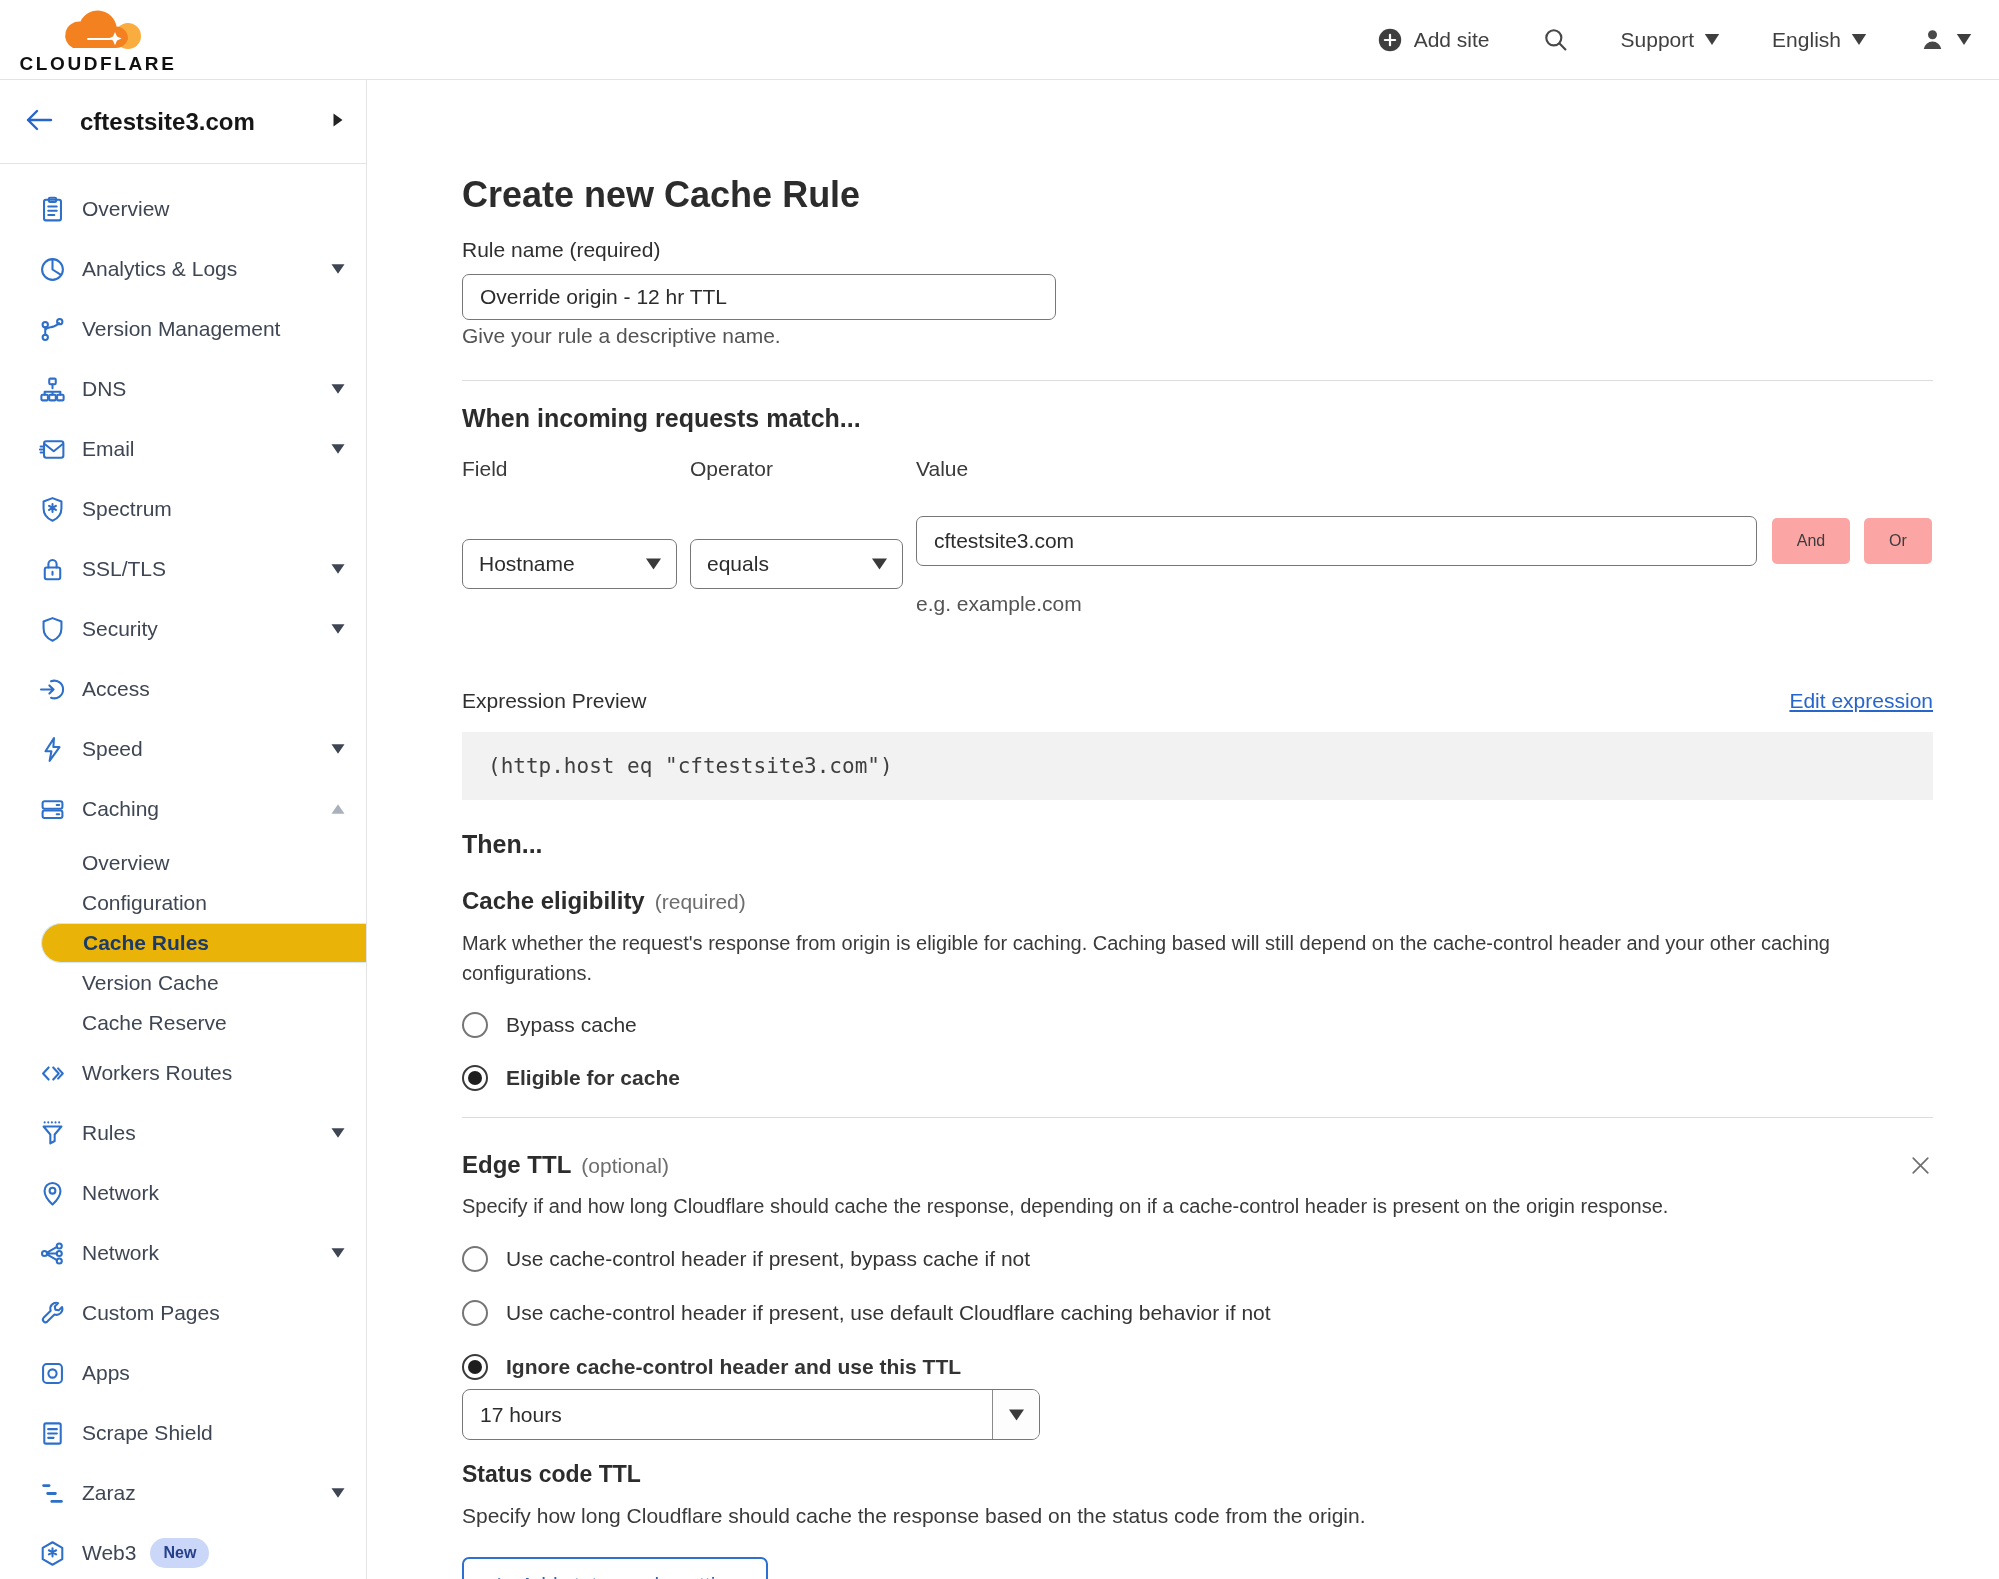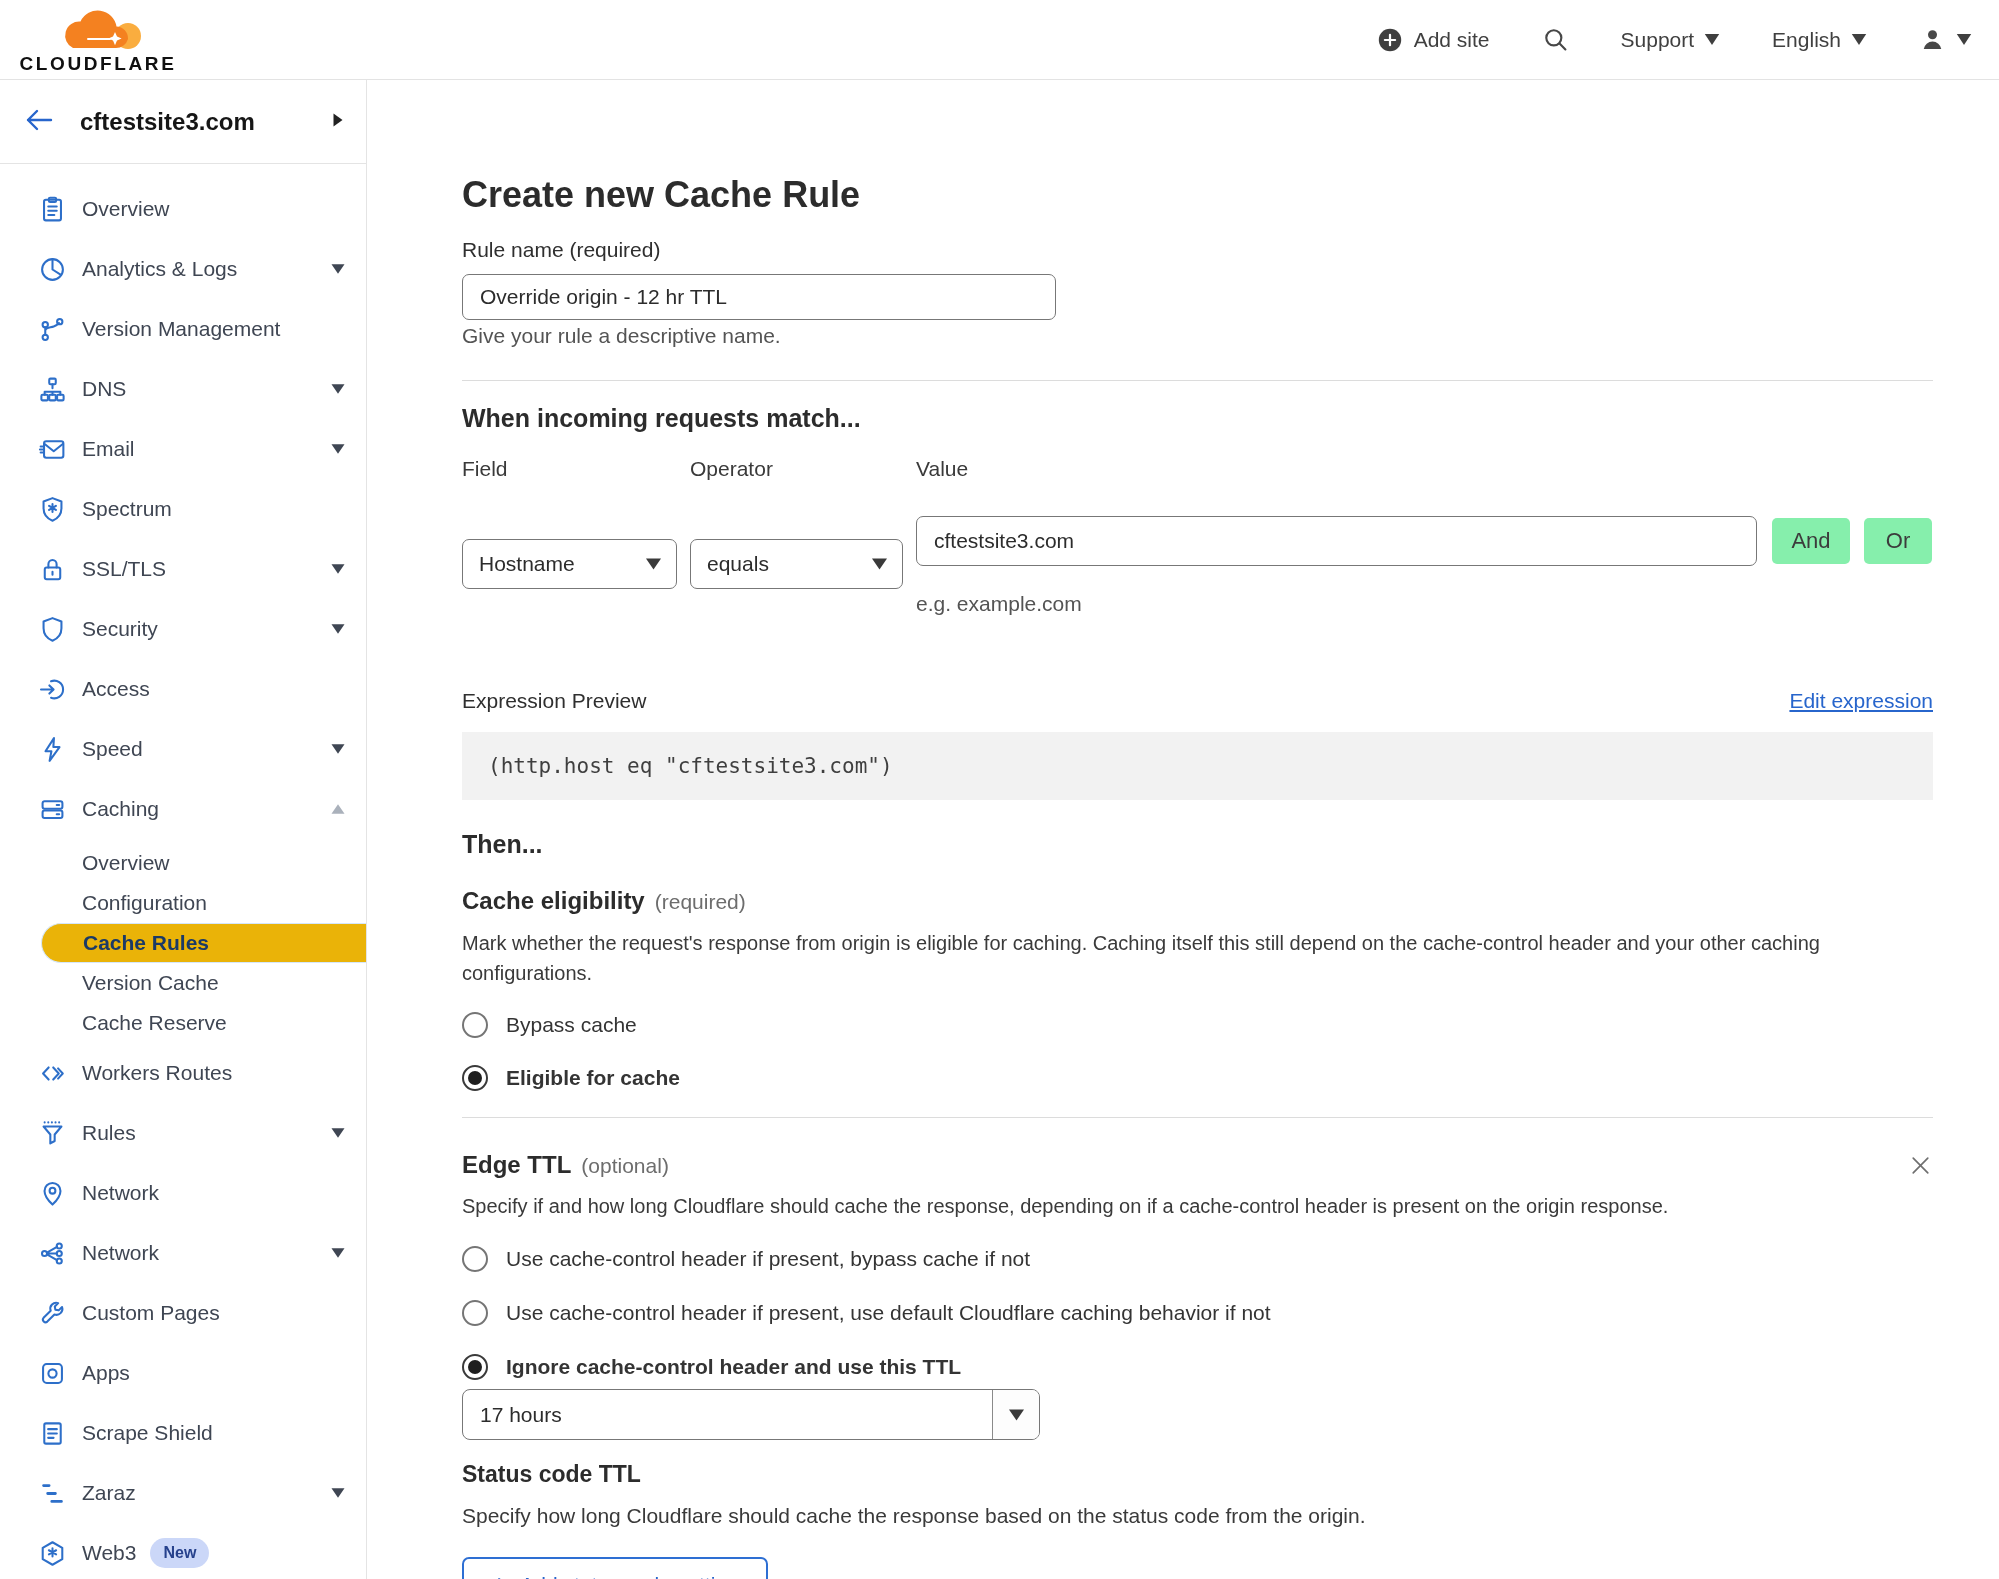--- a/index.html
+++ b/index.html
@@ -51,21 +51,21 @@
   .col-f{width:228px;}.col-o{width:226px;}
   .match-row{margin-top:10px;display:flex;align-items:center;}
   .select{position:relative;height:50px;border:1px solid #777;border-radius:7px;display:flex;
           align-items:center;padding:0 46px 0 16px;font-size:21px;color:#2c2c2c;
           box-sizing:border-box;background:#fff;cursor:pointer;margin-top:47px;}
   .select .caret{position:absolute;right:14px;display:flex;}
   .sel-field{width:215px;margin-right:13px;}
   .sel-op{width:213px;margin-right:13px;}
   .value-input{width:841px;height:50px;border:1px solid #777;border-radius:7px;padding:0 17px;
                font-size:21px;color:#2c2c2c;box-sizing:border-box;font-family:inherit;margin-right:15px;}
-  .btn-gray{height:46px;background:#86efac;border:none;border-radius:5px;font-size:22px;
+  .btn-gray{height:46px;background:#fca5a5;border:none;border-radius:5px;font-size:16px;
             color:#3c3c3c;font-family:inherit;cursor:pointer;}
   .and{width:78px;margin-right:14px;}.or{width:68px;}
   .hint{margin-top:2px;margin-left:454px;font-size:21px;line-height:26px;color:#545454;}
   .expr-row{margin-top:71px;display:flex;justify-content:space-between;align-items:baseline;
             font-size:21px;line-height:26px;color:#2f2f2f;}
   .link{color:#2765cc;text-decoration:underline;cursor:pointer;}
   .code{margin-top:18px;height:68px;background:#f2f2f2;display:flex;align-items:center;padding:0 26px;
         font-family:"DejaVu Sans Mono","Liberation Mono",monospace;font-size:21px;color:#3f3f3f;box-sizing:border-box;}
   .then{margin-top:29px;}
   .blk-head{margin-top:26px;font-size:24px;line-height:30px;font-weight:700;color:#2c2c2c;
@@ -479,21 +479,21 @@
           <span class="link">Edit expression</span>
         </div>
         <div class="code">(http.host eq "cftestsite3.com")</div>
 
         <h2 class="h2 then">Then...</h2>
 
         <div class="blk-head">
           <span>Cache eligibility</span>
           <span class="opt-note">(required)</span>
         </div>
-        <div class="desc">Mark whether the request's response from origin is eligible for caching. Caching itself this still depend on the cache-control header and your other caching configurations.</div>
+        <div class="desc">Mark whether the request's response from origin is eligible for caching. Caching based will still depend on the cache-control header and your other caching configurations.</div>
         <div class="rg1" id="cache-eligibility-options">
             <label class="radio-row">
               <span class="radio"></span>
               <span class="rlabel">Bypass cache</span>
             </label>
             <label class="radio-row">
               <span class="radio on"></span>
               <span class="rlabel bold">Eligible for cache</span>
             </label>
           </div>

